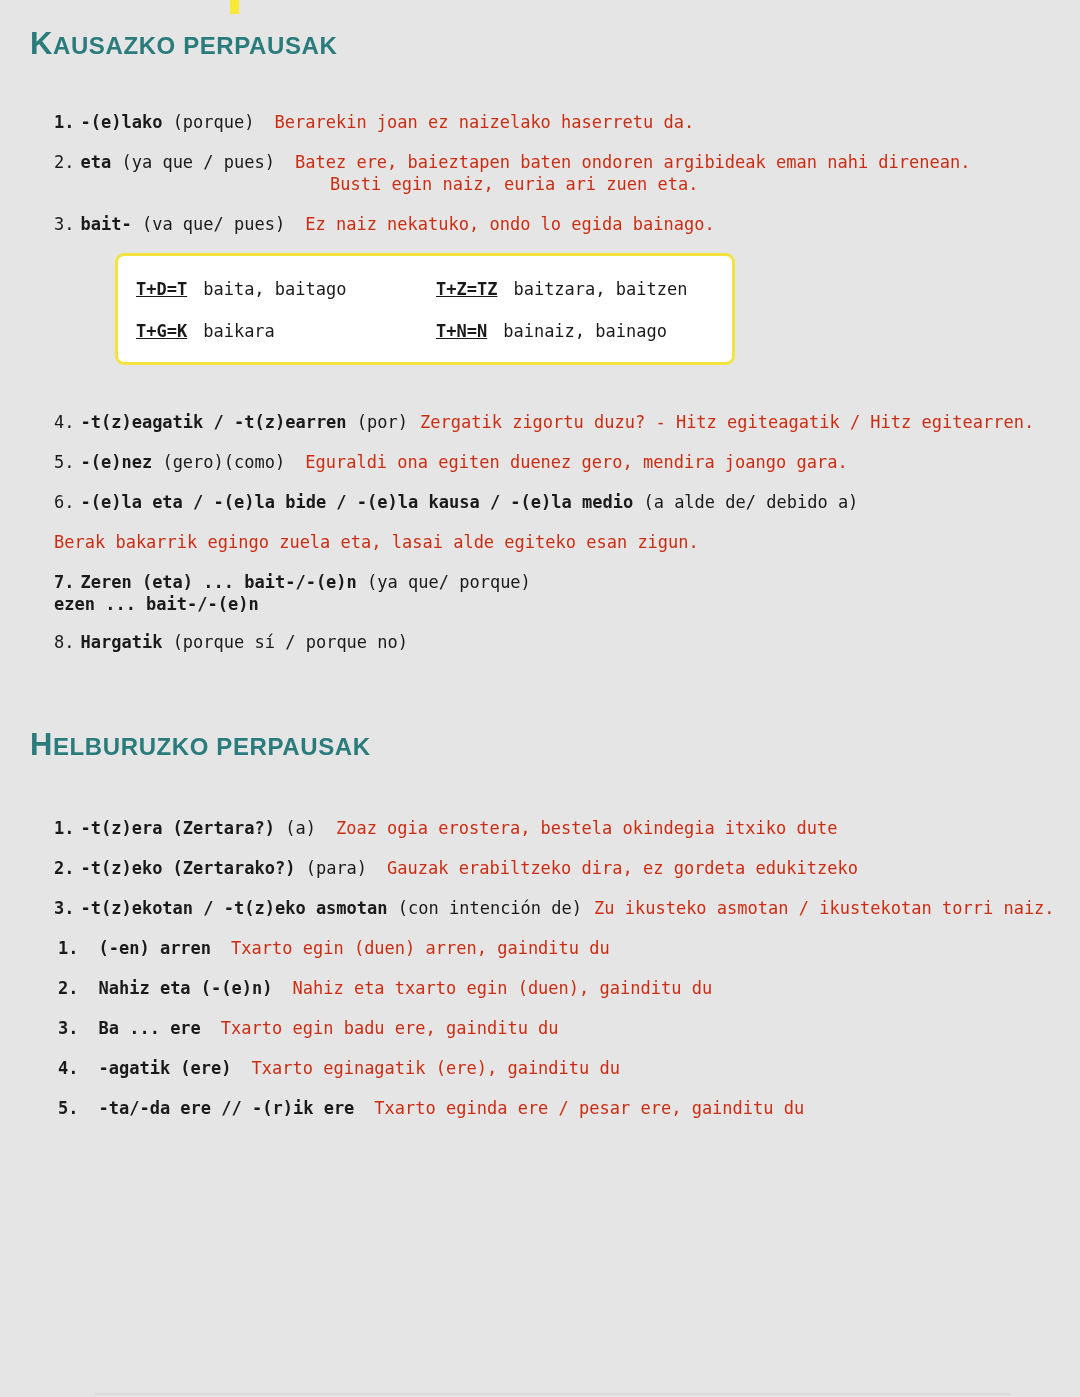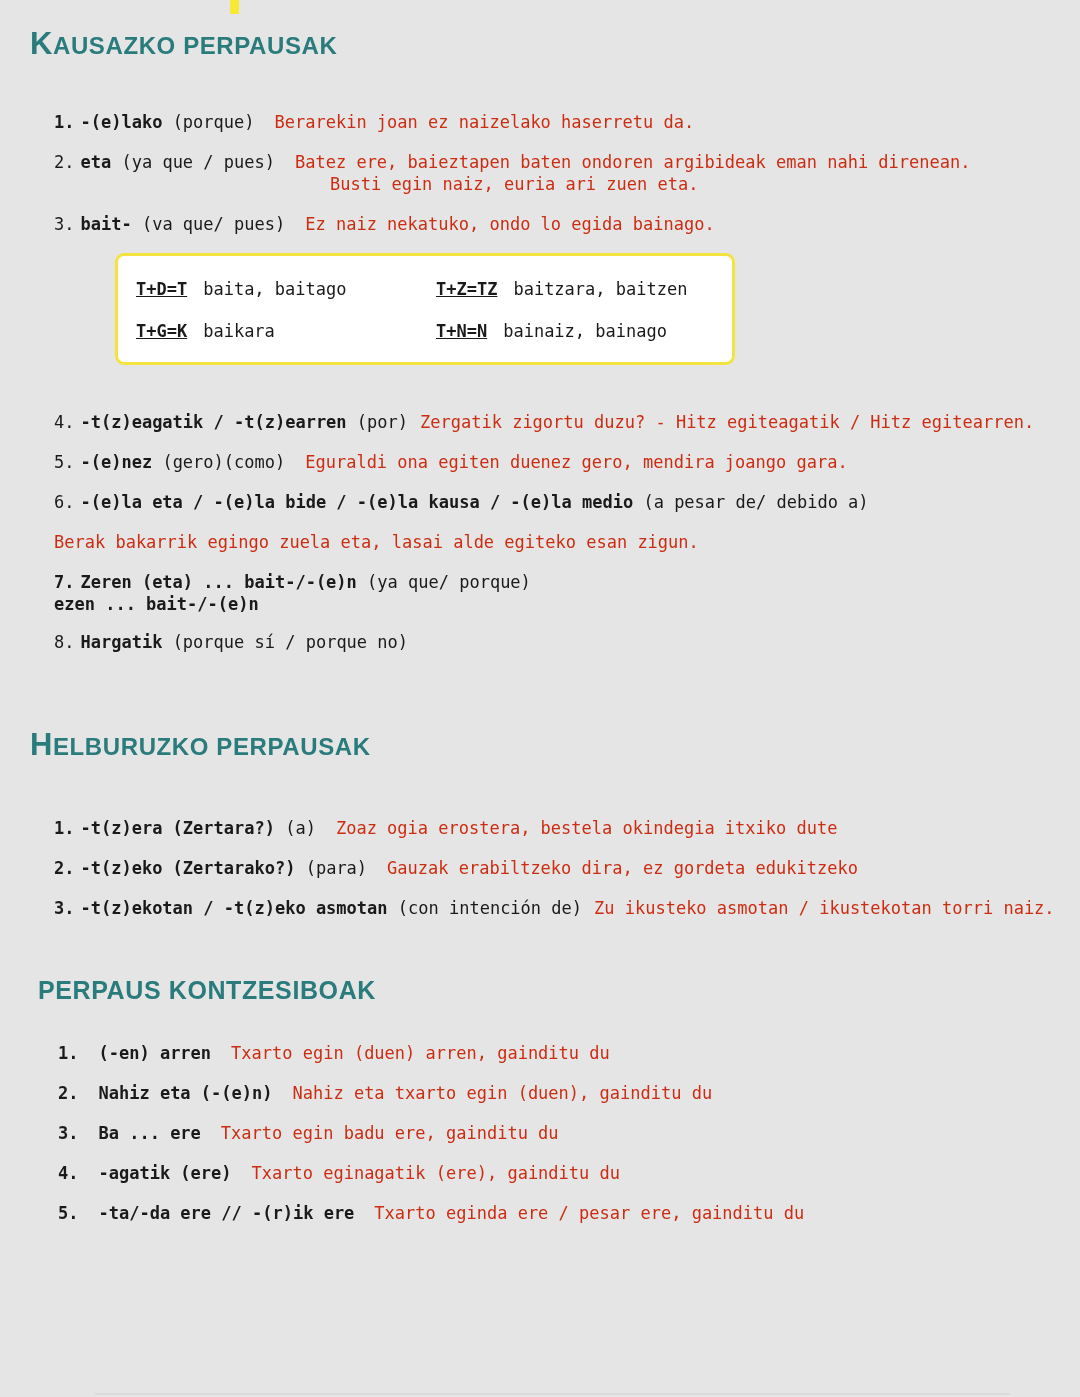--- a/index.html
+++ b/index.html
@@ -98,42 +98,41 @@
         <div class="rule"><span class="code">T+D=T</span><span>baita, baitago</span></div>
         <div class="rule"><span class="code">T+Z=TZ</span><span>baitzara, baitzen</span></div>
         <div class="rule"><span class="code">T+G=K</span><span>baikara</span></div>
         <div class="rule"><span class="code">T+N=N</span><span>bainaiz, bainago</span></div>
       </div>
 
       <p class="line"><span class="num">4.</span><span class="b">-t(z)eagatik / -t(z)earren</span> <span>(por)</span><span class="red inline tight">Zergatik zigortu duzu? - Hitz egiteagatik / Hitz egitearren.</span></p>
 
       <p class="line"><span class="num">5.</span><span class="b">-(e)nez</span> <span>(gero)(como)</span><span class="red inline">Eguraldi ona egiten duenez gero, mendira joango gara.</span></p>
 
-      <p class="line"><span class="num">6.</span><span class="b">-(e)la eta / -(e)la bide / -(e)la kausa / -(e)la medio</span> <span>(a pesar de/ debido a)</span></p>
+      <p class="line"><span class="num">6.</span><span class="b">-(e)la eta / -(e)la bide / -(e)la kausa / -(e)la medio</span> <span>(a alde de/ debido a)</span></p>
       <p class="line" style="padding-left:24px;"><span class="red">Berak bakarrik egingo zuela eta, lasai alde egiteko esan zigun.</span></p>
 
       <p class="line tightrow"><span class="num b">7.</span><span class="b">Zeren (eta) ... bait-/-(e)n</span> <span>(ya que/ porque)</span></p>
       <p class="line subrow"><span class="b">ezen ... bait-/-(e)n</span></p>
 
       <p class="line"><span class="num">8.</span><span class="b">Hargatik</span> <span>(porque sí / porque no)</span></p>
     </section>
 
     <section>
       <h1 class="sec-heading h1-h"><span class="initial">H</span><span class="rest">ELBURUZKO PERPAUSAK</span></h1>
 
       <p class="line"><span class="num b">1.</span><span class="b">-t(z)era (Zertara?)</span> <span>(a)</span><span class="red inline">Zoaz ogia erostera, bestela okindegia itxiko dute</span></p>
 
       <p class="line"><span class="num b">2.</span><span class="b">-t(z)eko (Zertarako?)</span> <span>(para)</span><span class="red inline">Gauzak erabiltzeko dira, ez gordeta edukitzeko</span></p>
 
       <p class="line"><span class="num b">3.</span><span class="b">-t(z)ekotan / -t(z)eko asmotan</span> <span>(con intención de)</span><span class="red inline tight">Zu ikusteko asmotan / ikustekotan torri naiz.</span></p>
 
     </section>
 
     <section class="sec3">
-      <h1 class="sec-heading plain-size h1-p"><span>PERPAUS KONTZESIBOAK</span></h1>
 
 
       <p class="line"><span class="num num-wide b">1.</span><span class="b">(-en) arren</span><span class="red inline">Txarto egin (duen) arren, gainditu du</span></p>
 
       <p class="line"><span class="num num-wide b">2.</span><span class="b">Nahiz eta (-(e)n)</span><span class="red inline">Nahiz eta txarto egin (duen), gainditu du</span></p>
 
       <p class="line"><span class="num num-wide b">3.</span><span class="b">Ba ... ere</span><span class="red inline">Txarto egin badu ere, gainditu du</span></p>
 
       <p class="line"><span class="num num-wide b">4.</span><span class="b">-agatik (ere)</span><span class="red inline">Txarto eginagatik (ere), gainditu du</span></p>
 

